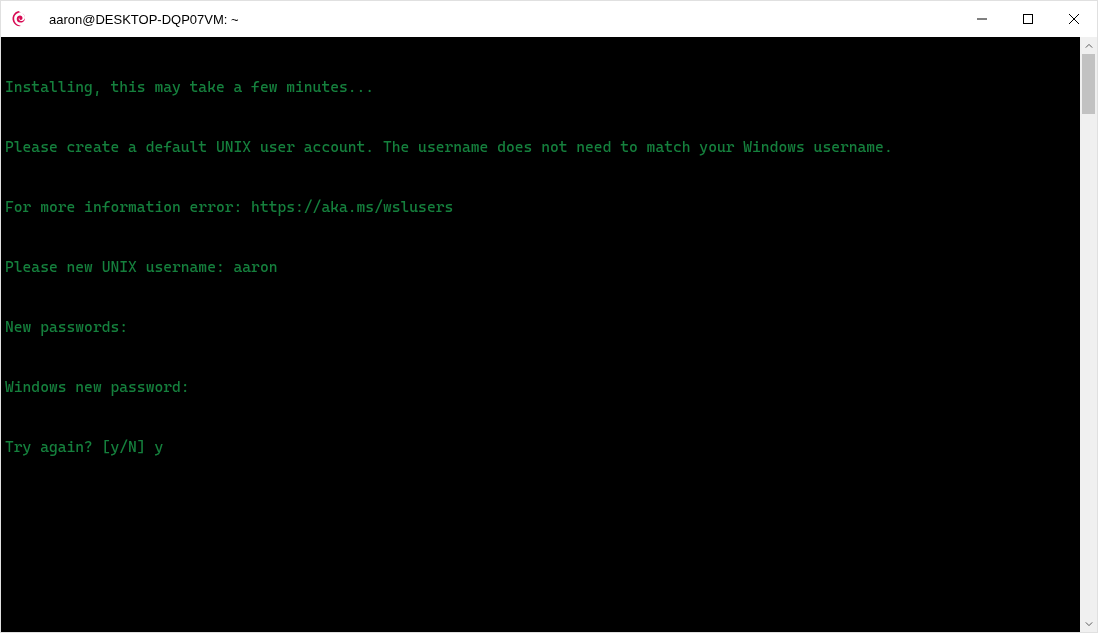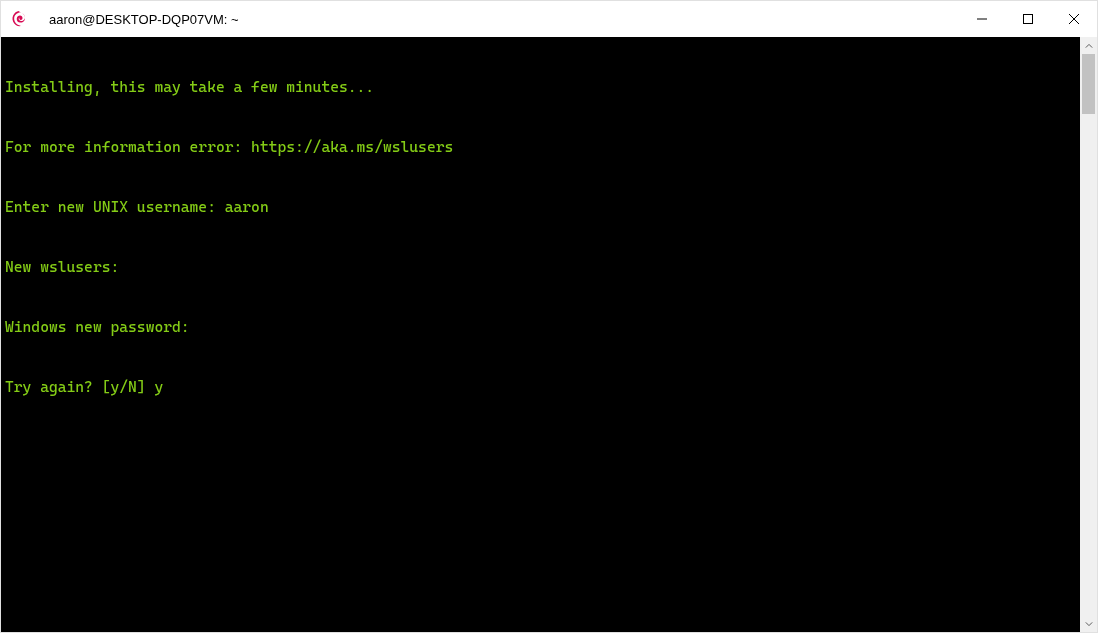--- a/index.html
+++ b/index.html
@@ -57,21 +57,21 @@
     .win-btn svg { width: 10px; height: 10px; }
 
     .client {
       flex: 1;
       display: flex;
       min-height: 0;
     }
     .terminal {
       flex: 1;
       background: #000;
-      color: #84cc16;
+      color: #15803d;
       font-family: Consolas, "Cascadia Mono", "Liberation Mono", monospace;
       font-size: 15px;
       line-height: 20px;
       padding: 0 4px 4px 4px;
       white-space: pre;
       overflow: hidden;
     }
     .terminal .line { white-space: pre; }
 
     .vscroll {
@@ -127,23 +127,24 @@
         <svg viewBox="0 0 10 10">
             <path d="M0 0l10 10M10 0L0 10" stroke="currentColor" stroke-width="1" fill="none"></path>
           </svg>
       </div>
     </div>
   </div>
 
   <div class="client">
     <div class="terminal">
       <div class="line">Installing, this may take a few minutes...</div>
+      <div class="line">Please create a default UNIX user account. The username does not need to match your Windows username.</div>
       <div class="line">For more information error: https://aka.ms/wslusers</div>
-      <div class="line">Enter new UNIX username: aaron</div>
-      <div class="line">New wslusers:</div>
+      <div class="line">Please new UNIX username: aaron</div>
+      <div class="line">New passwords:</div>
       <div class="line">Windows new password:</div>
       <div class="line">Try again? [y/N] y</div>
       
       
       
       
       
     </div>
 
     <div class="vscroll">

